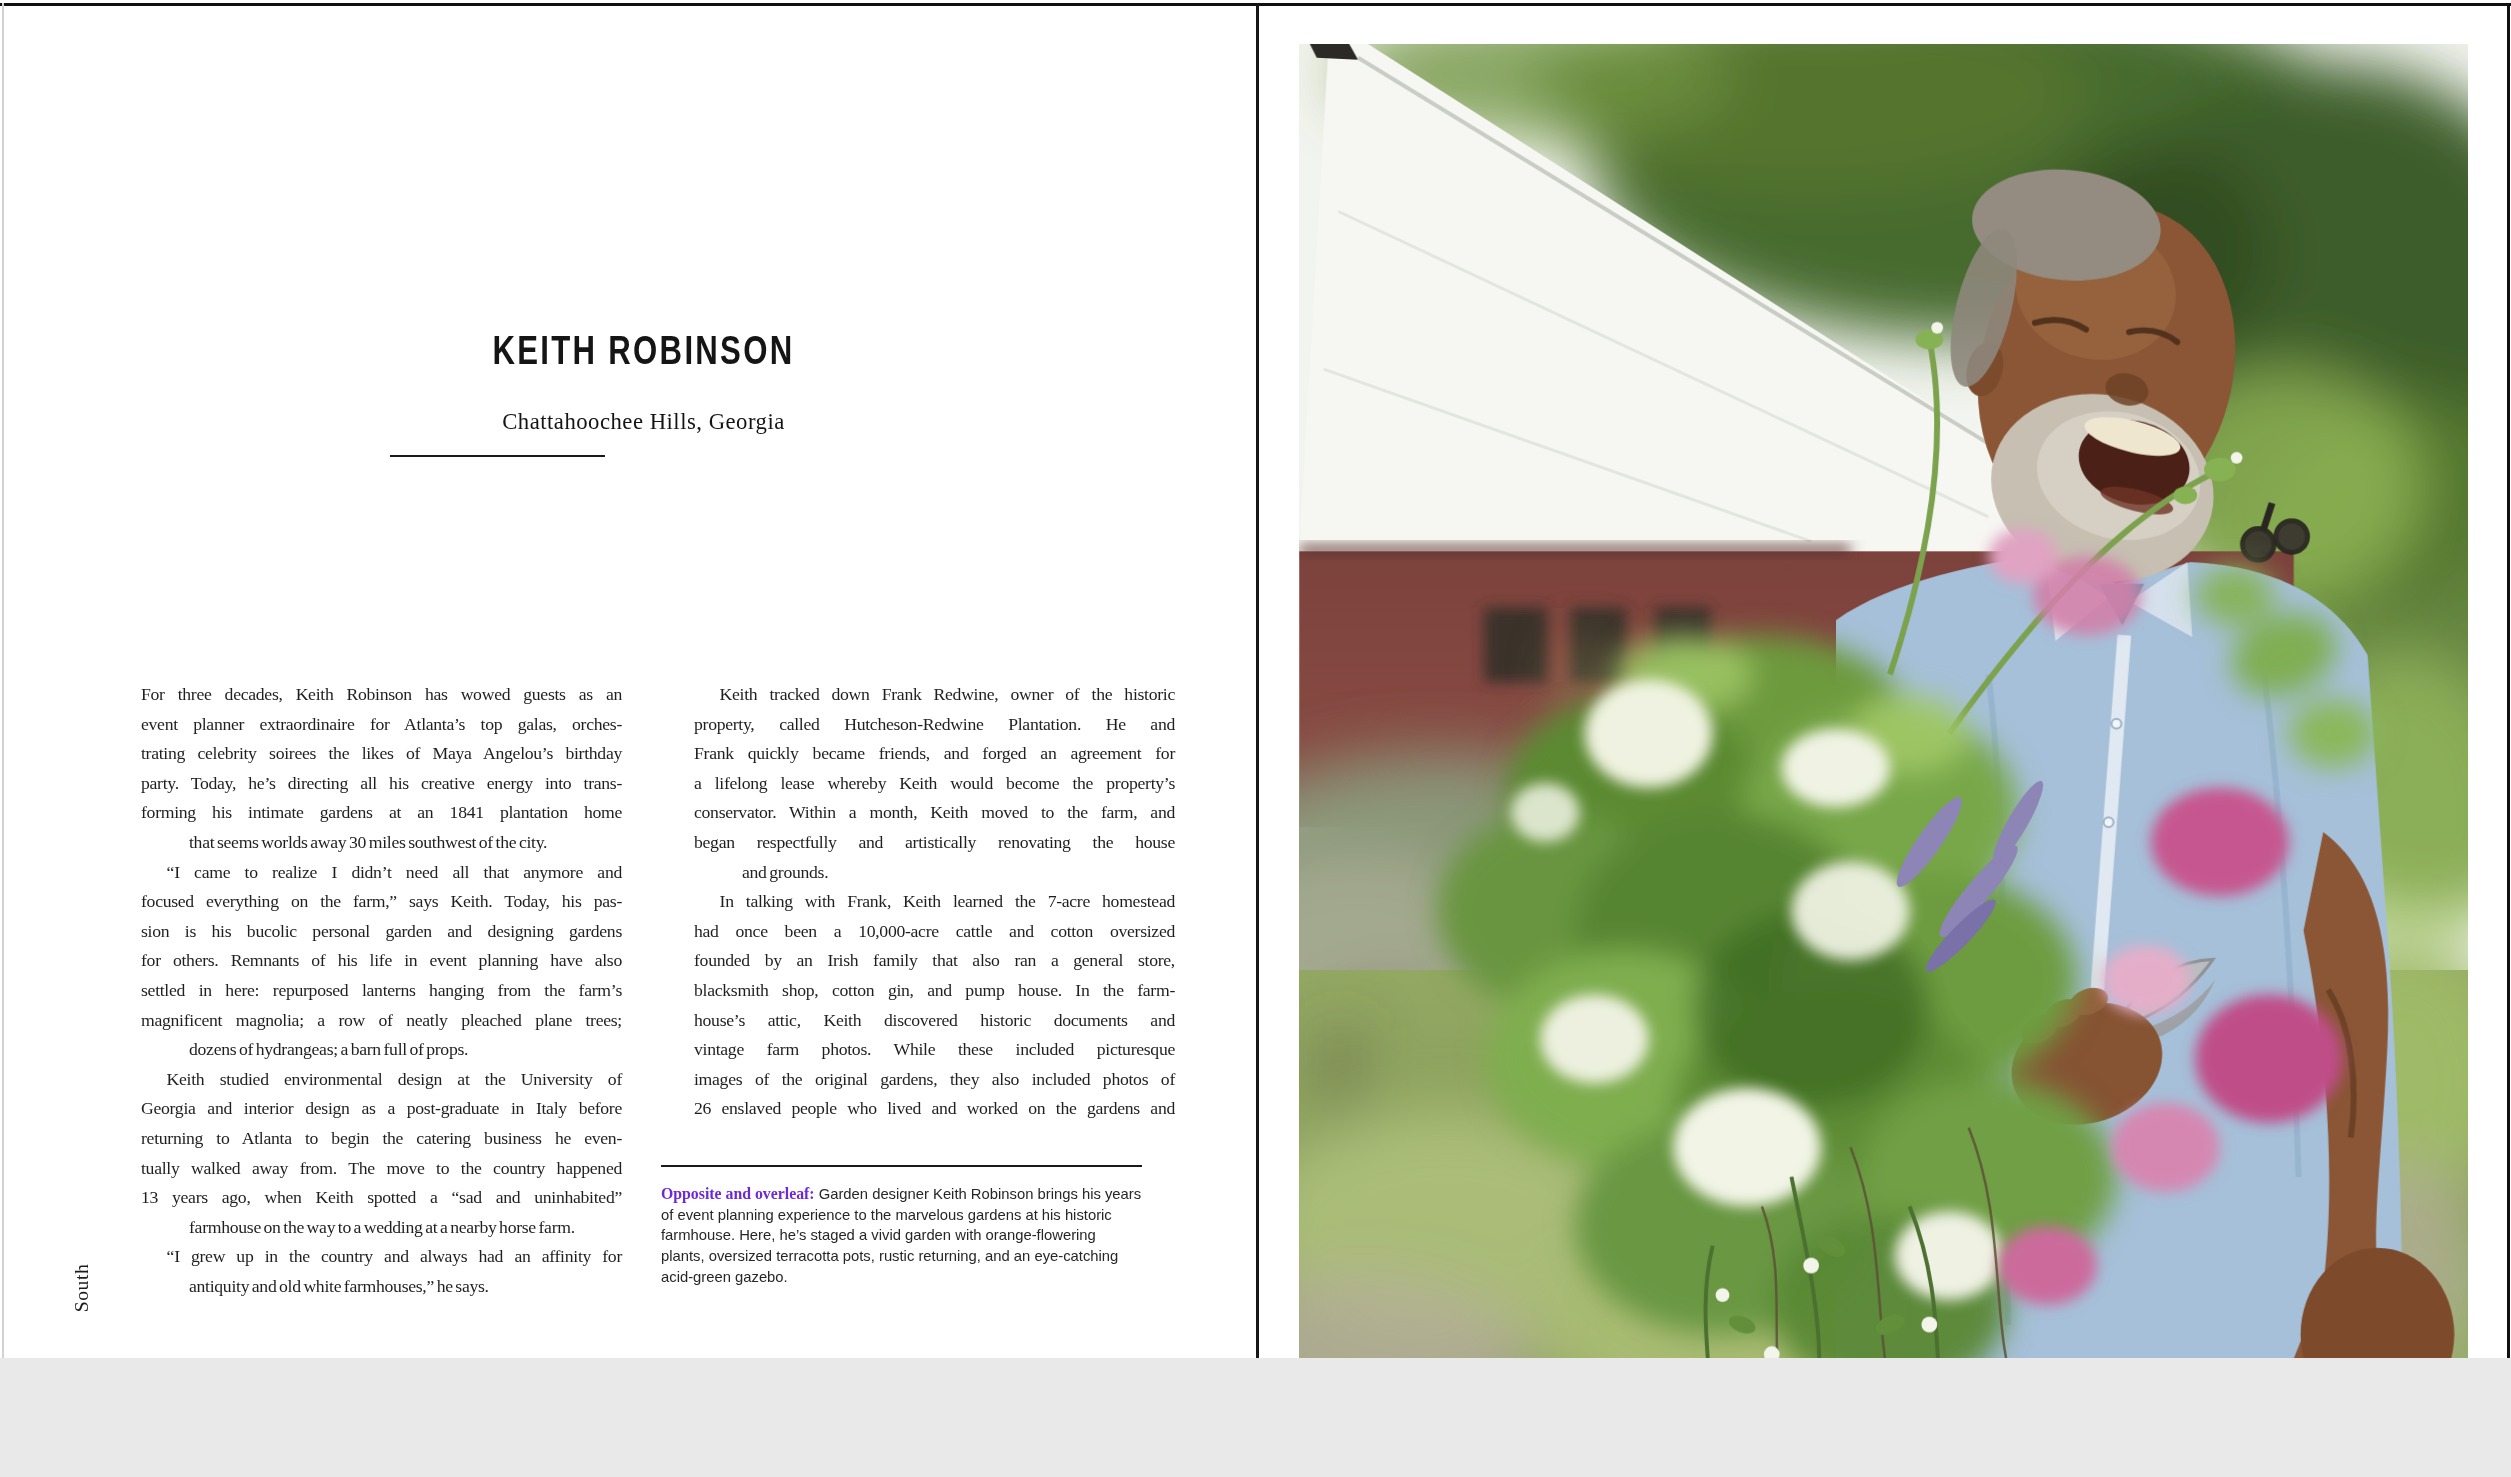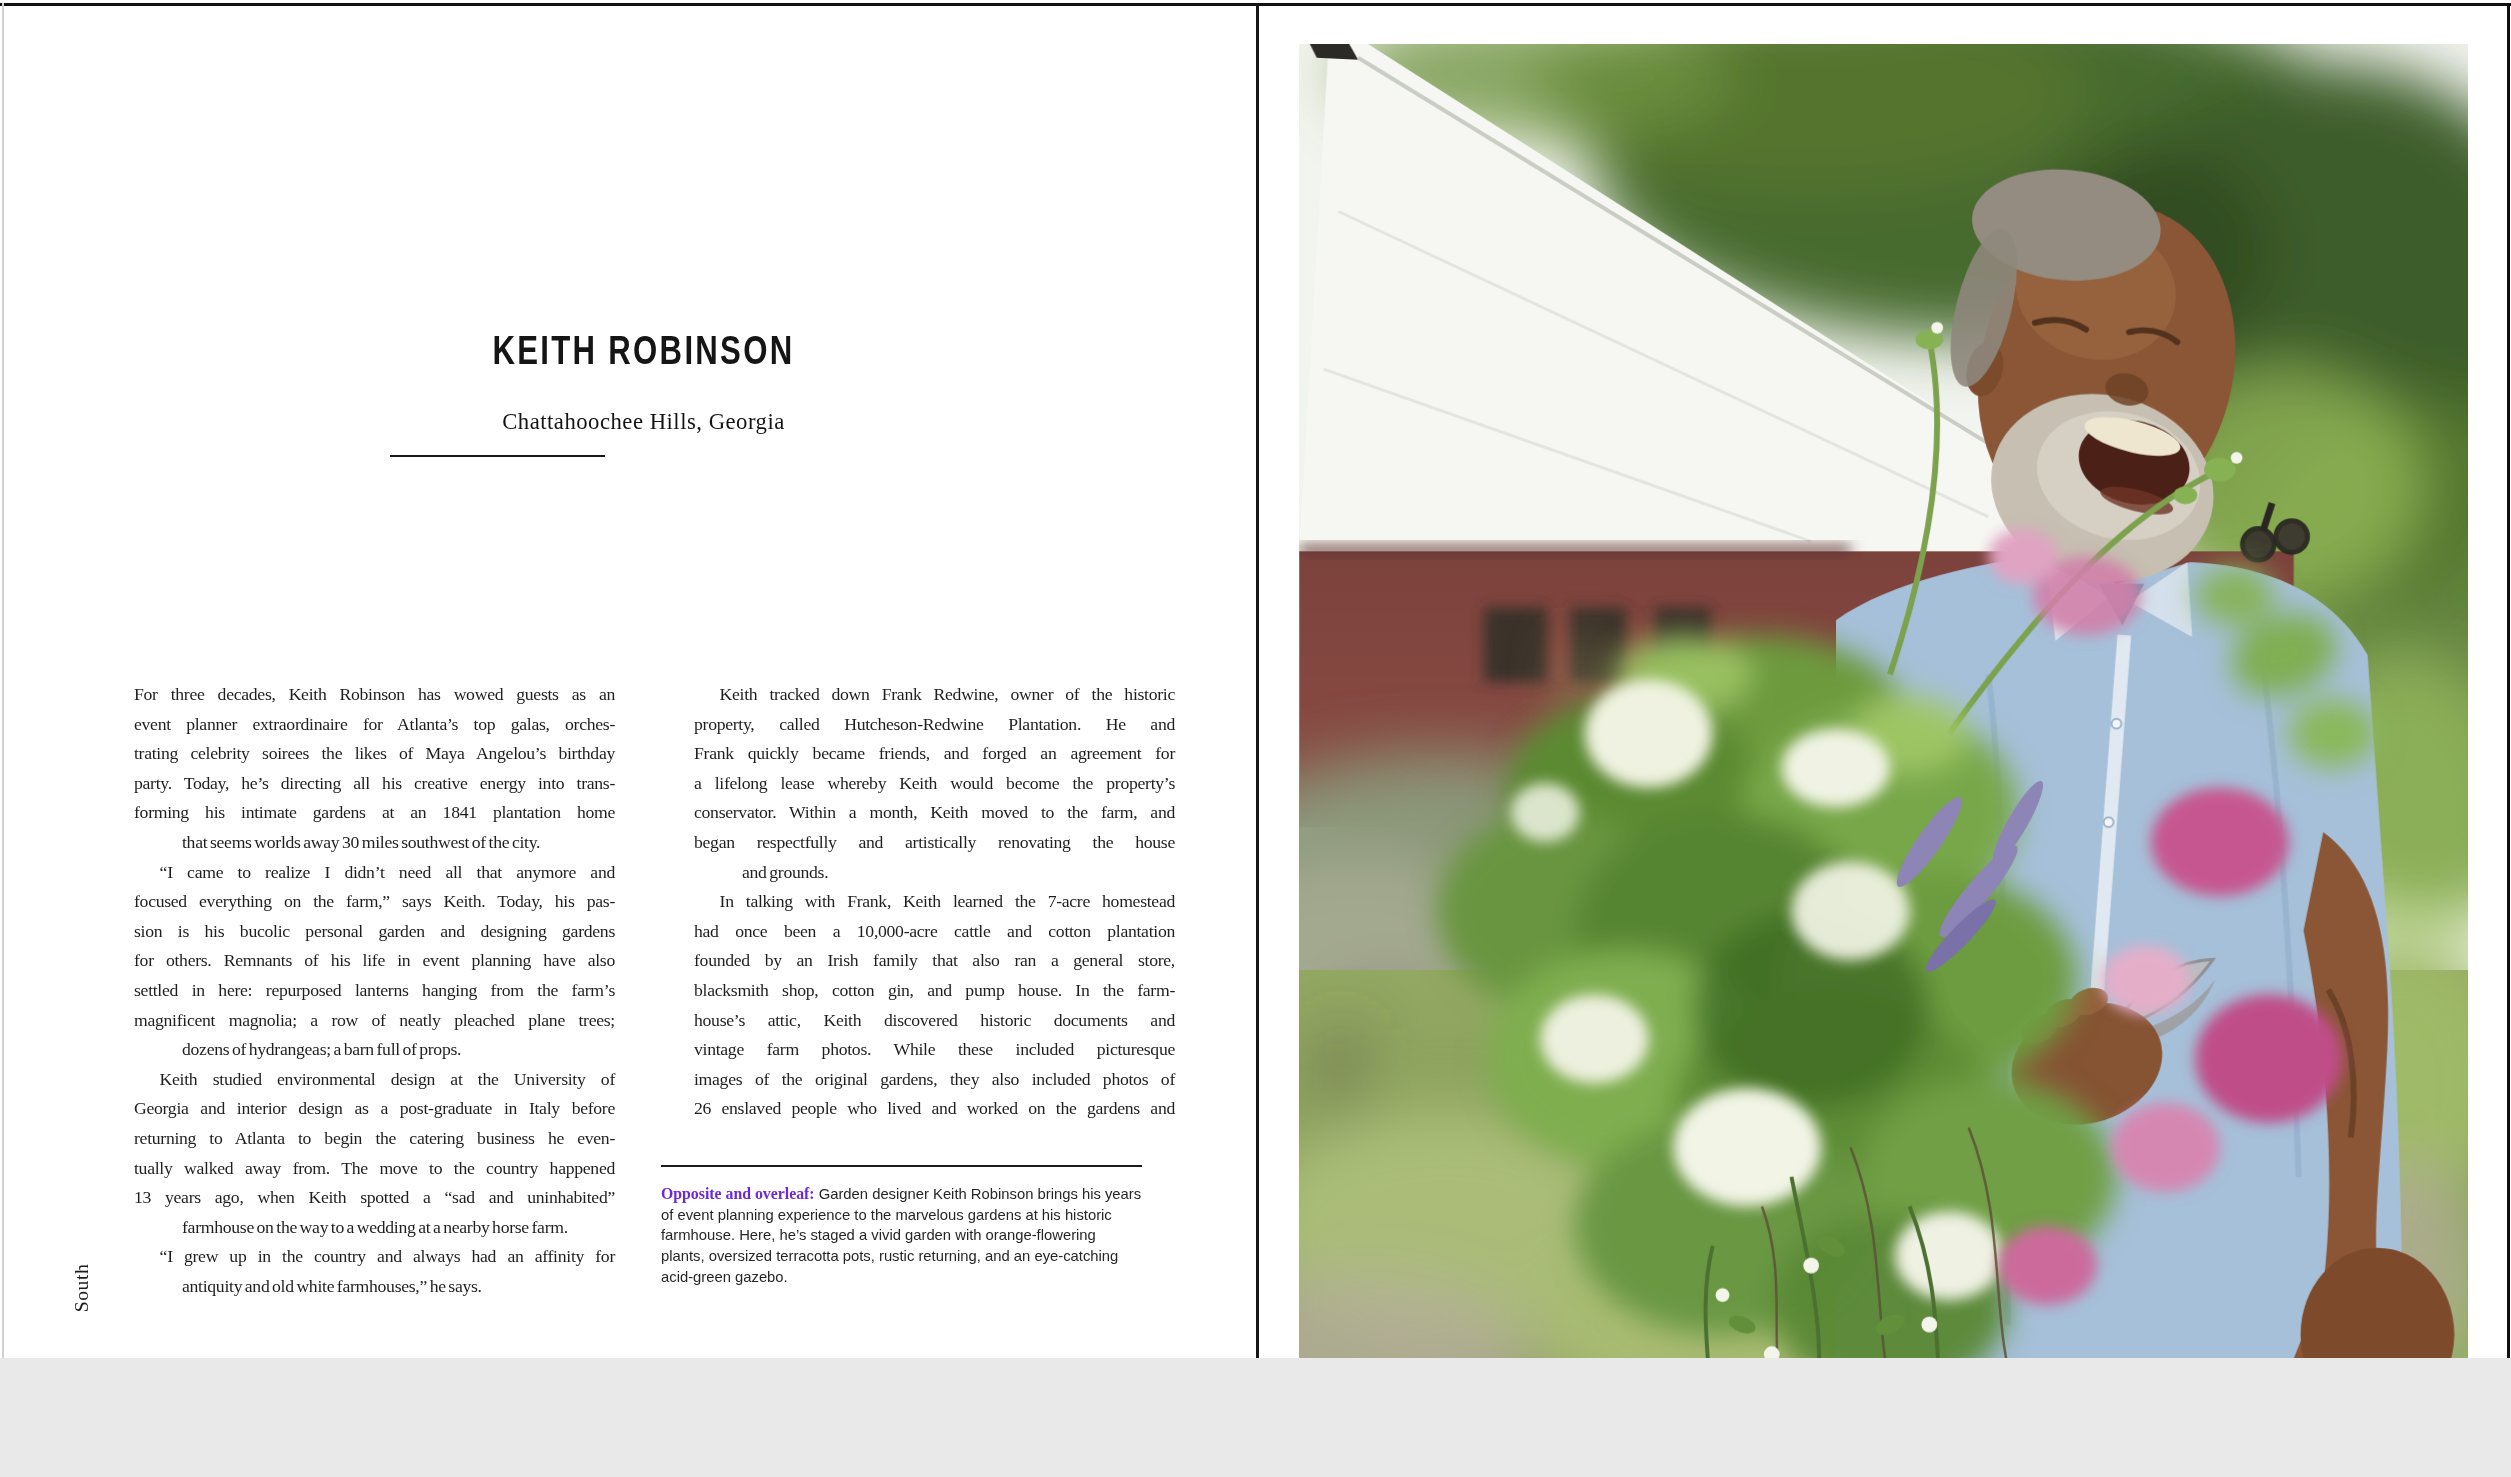--- a/index.html
+++ b/index.html
@@ -21,21 +21,21 @@
   .left-page{position:absolute;left:0;top:0;width:1256px;height:1478px;}
   .heading{position:absolute;left:146px;top:0;width:995px;text-align:center;}
   .title{font-family:"Liberation Sans",sans-serif;font-weight:bold;font-size:41px;
          letter-spacing:3px;color:#151515;position:absolute;left:0;width:100%;top:327px;
          transform:scaleX(.76);transform-origin:50% 50%;white-space:nowrap;}
   .subtitle{position:absolute;left:0;width:100%;top:409px;font-size:22.7px;letter-spacing:0.5px;color:#141414;}
   .subtitle-rule{position:absolute;left:390px;top:455px;width:215px;height:2px;background:var(--rule);}
 
   .bodycol{position:absolute;top:680px;width:481px;font-size:17.7px;line-height:29.6px;color:var(--ink);
            letter-spacing:-0.3px;word-spacing:-1.5px;}
-  .col-1{left:134px;}
+  .col-1{left:141px;}
   .col-2{left:694px;}
   .line{text-align:justify;text-align-last:justify;white-space:normal;}
   .line.last{text-align-last:left;margin-left:48px;}
   .line.indent{text-indent:25.6px;}
 
   .caption-rule{position:absolute;left:661px;top:1165px;width:481px;height:2px;background:var(--rule);}
   .caption{position:absolute;left:661px;top:1184px;width:481px;font-family:"Liberation Sans",sans-serif;
            font-size:14.8px;line-height:20.7px;color:#262626;letter-spacing:0;}
   .caption .lead{font-family:"Liberation Serif",serif;font-weight:bold;font-size:15.8px;color:#6d28d9;}
 
@@ -98,21 +98,21 @@
           <div class="line indent">Keith tracked down Frank Redwine, owner of the historic</div>
           <div class="line">property, called Hutcheson-Redwine Plantation. He and</div>
           <div class="line">Frank quickly became friends, and forged an agreement for</div>
           <div class="line">a lifelong lease whereby Keith would become the property’s</div>
           <div class="line">conservator. Within a month, Keith moved to the farm, and</div>
           <div class="line">began respectfully and artistically renovating the house</div>
           <div class="line last">and grounds.</div>
         </div>
         <div class="para">
           <div class="line indent">In talking with Frank, Keith learned the 7-acre homestead</div>
-          <div class="line">had once been a 10,000-acre cattle and cotton plantation</div>
+          <div class="line">had once been a 10,000-acre cattle and cotton oversized</div>
           <div class="line">founded by an Irish family that also ran a general store,</div>
           <div class="line">blacksmith shop, cotton gin, and pump house. In the farm-</div>
           <div class="line">house’s attic, Keith discovered historic documents and</div>
           <div class="line">vintage farm photos. While these included picturesque</div>
           <div class="line">images of the original gardens, they also included photos of</div>
           <div class="line">26 enslaved people who lived and worked on the gardens and</div>
         </div>
       </div>
 
     <div class="caption-rule"></div>

